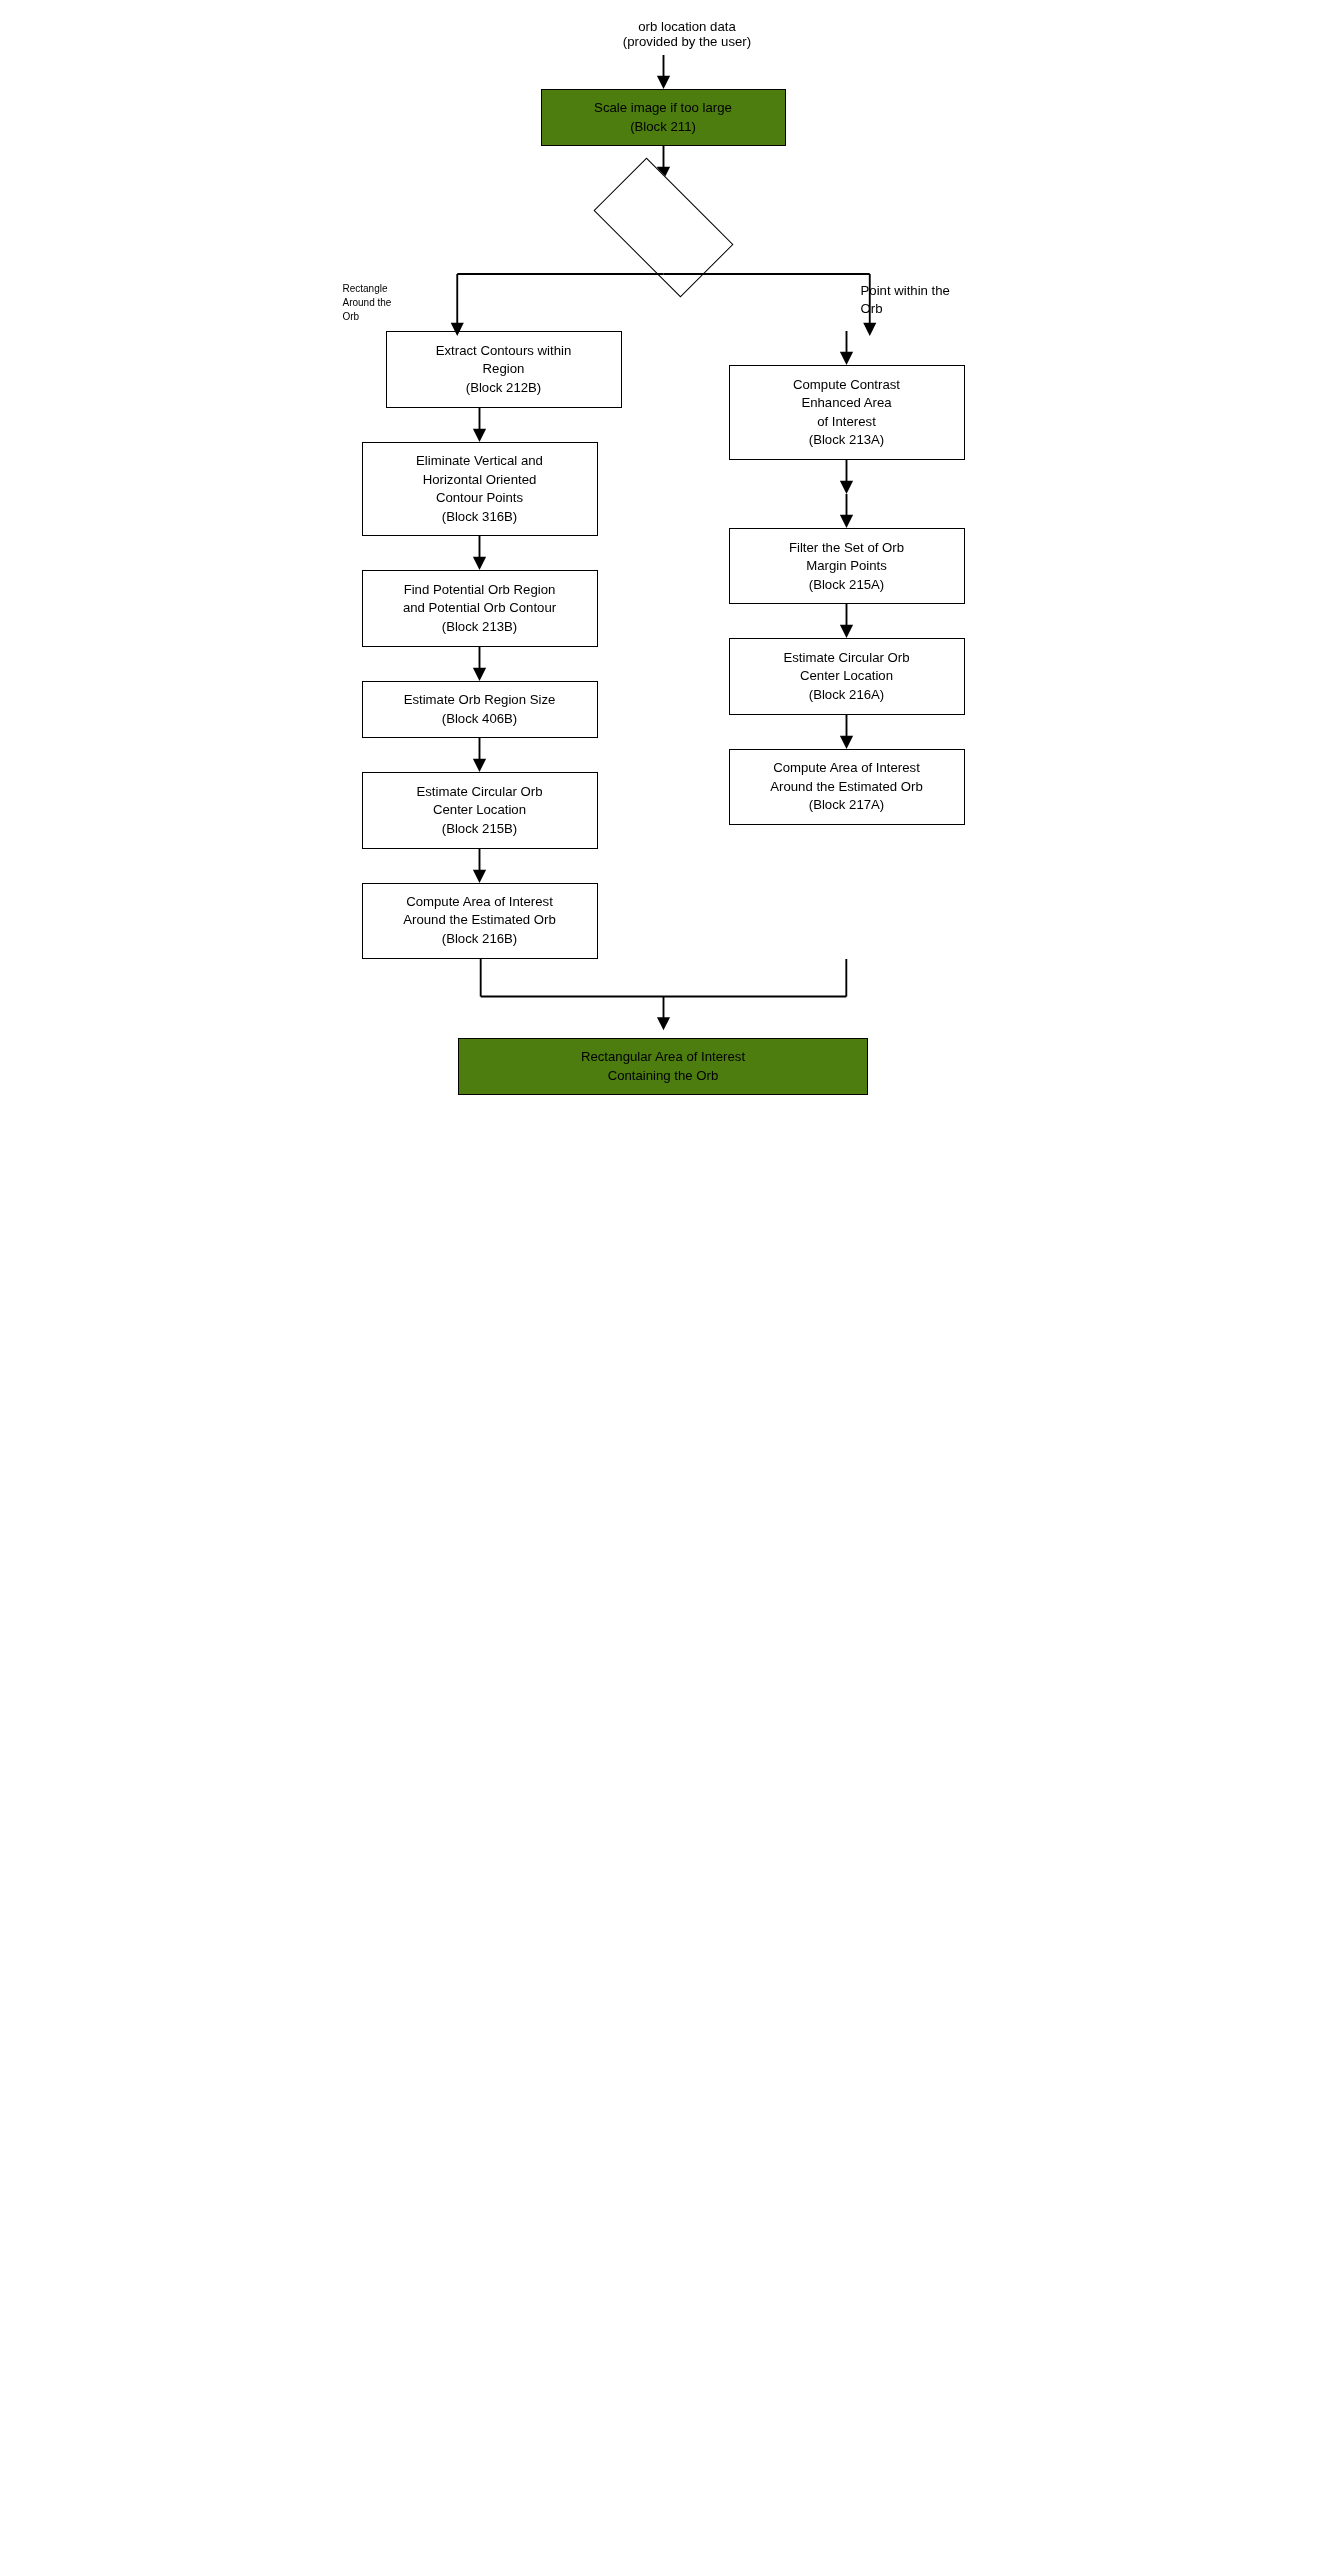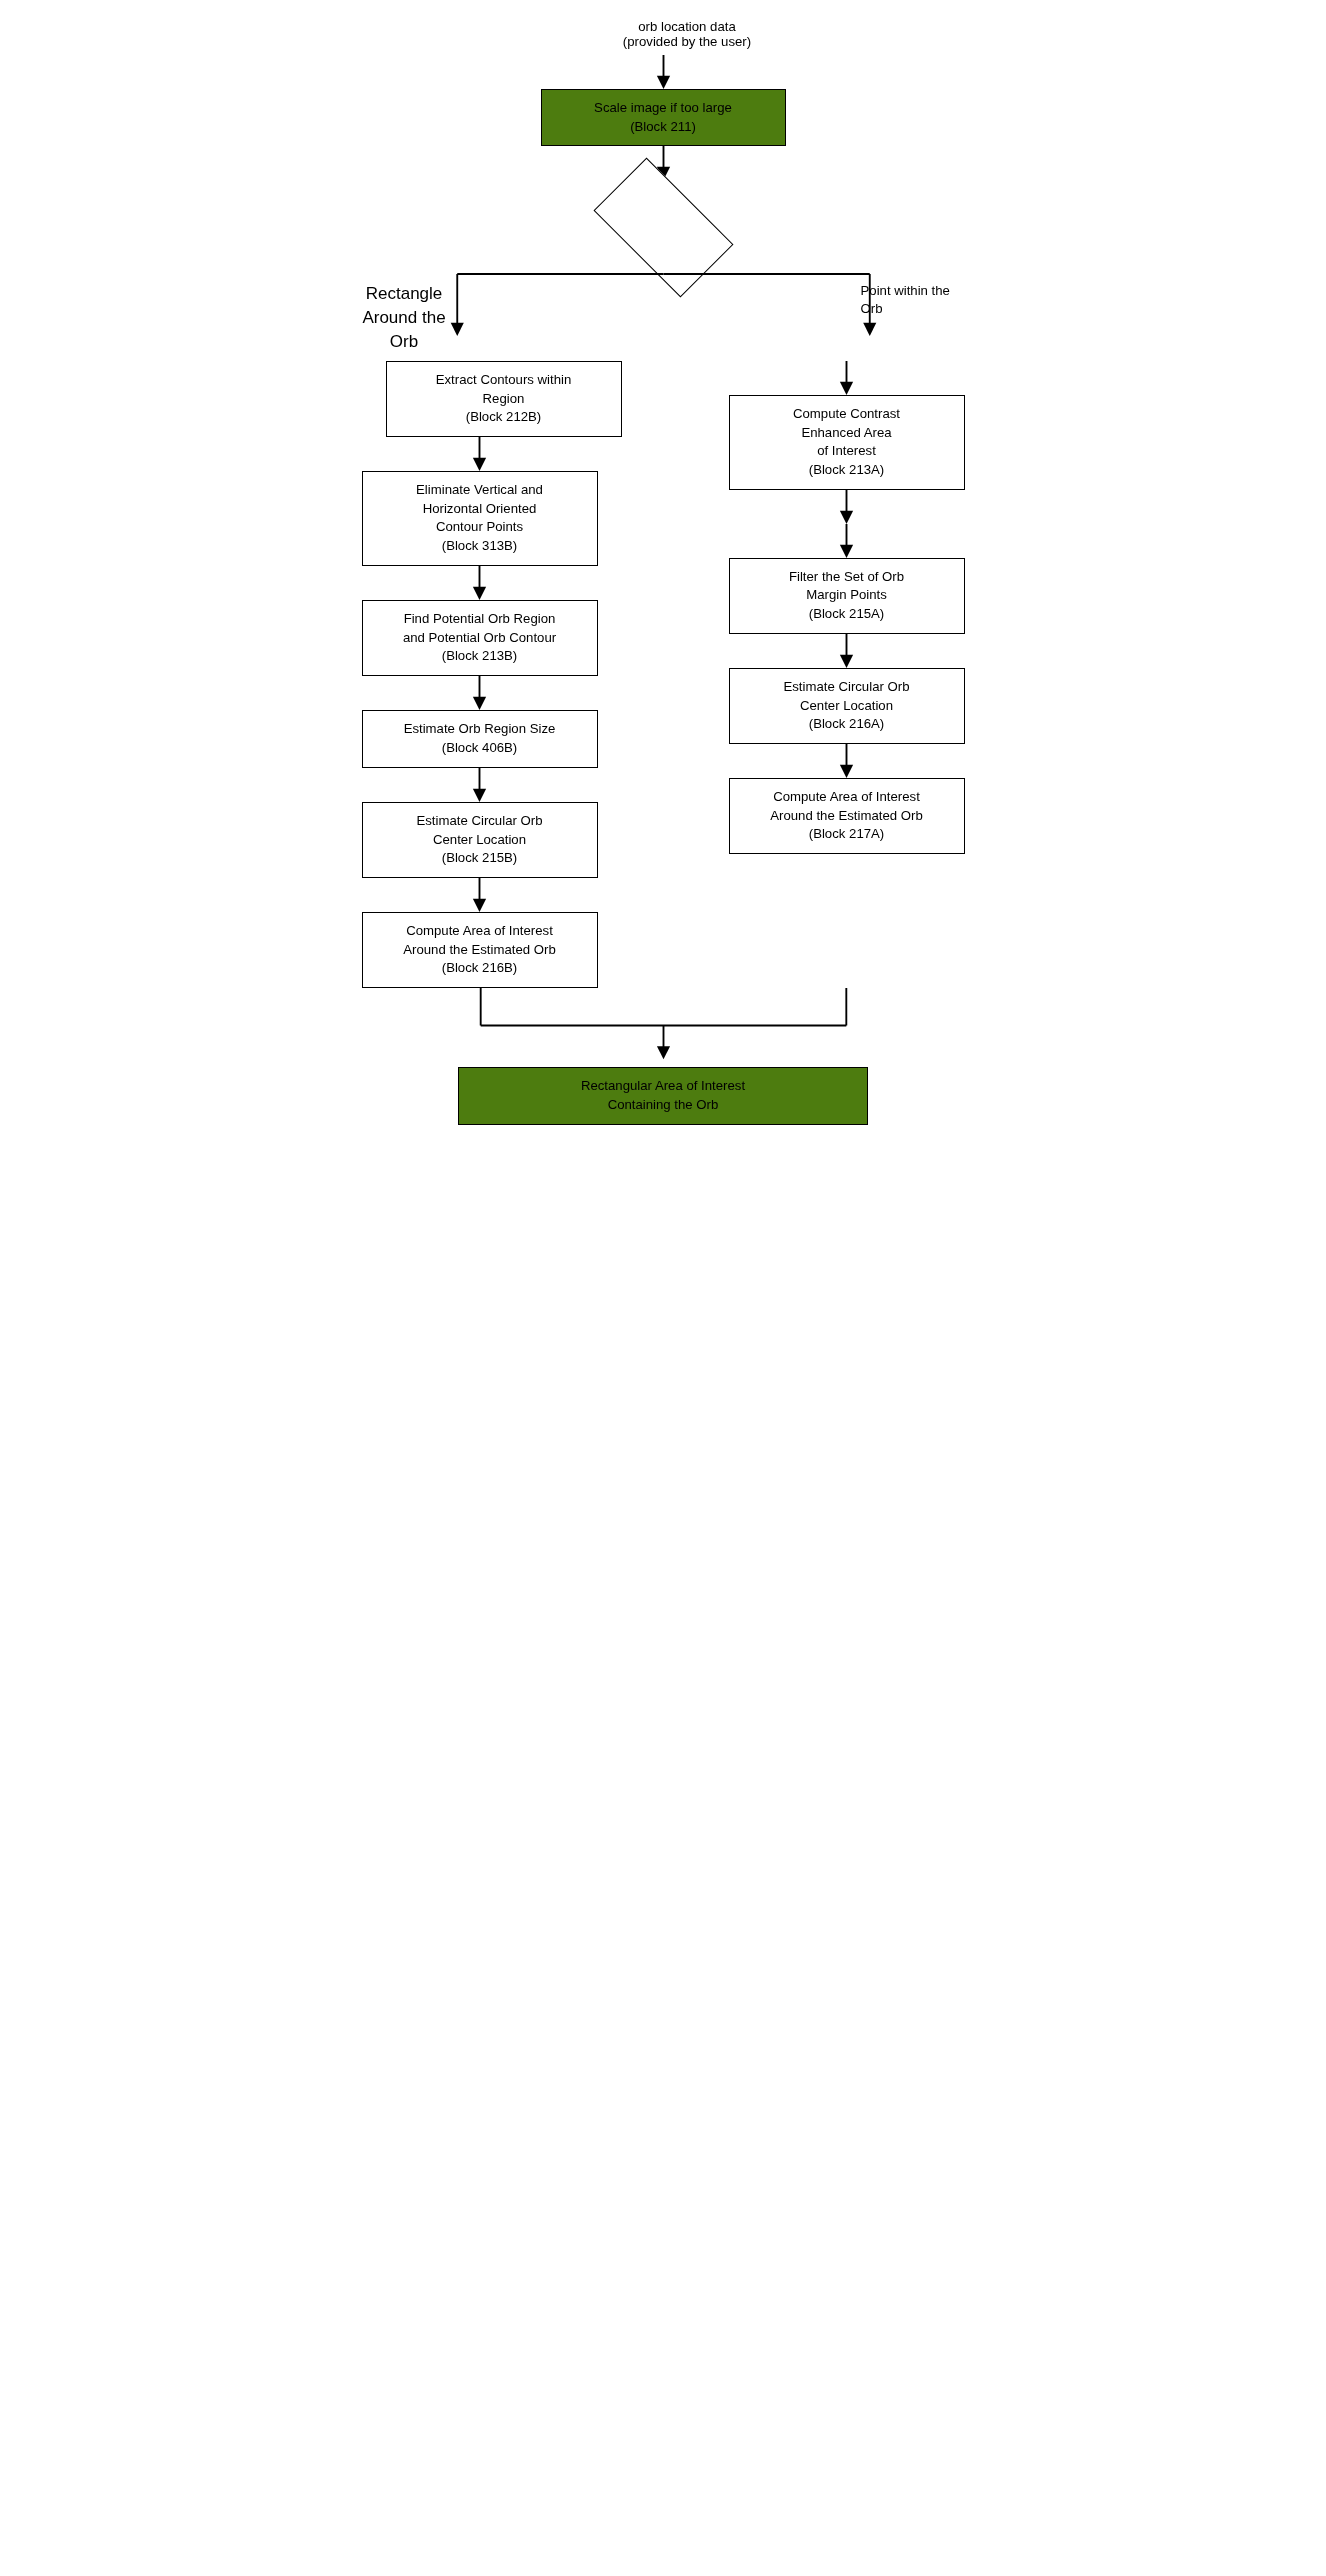--- a/index.html
+++ b/index.html
@@ -71,21 +71,21 @@
       <line x1="120" y1="0" x2="120" y2="60" stroke="#000" stroke-width="2"></line>
 
       <polygon points="113,52 127,52 120,66" fill="#000"></polygon>
 
       <line x1="560" y1="0" x2="560" y2="60" stroke="#000" stroke-width="2"></line>
 
       <polygon points="553,52 567,52 560,66" fill="#000"></polygon>
     </svg>
 
     <div style="width:123px; padding-top:7.5px;">
-      <div style="white-space:pre-line; font-size:17px; line-height:1.4;text-align:center;">Rectangle
+      <div style="white-space:pre-line; font-size:10px; line-height:1.4;">Rectangle
 Around the
 Orb</div>
     </div>
 
     <div style="width:123px; padding-top:7.5px; text-align:left;">
       <div style="white-space:pre-line; font-size:13.2px; line-height:1.4;">Point within the
 Orb</div>
     </div>
 
   </div>
@@ -98,21 +98,21 @@
 Region
 (Block 212B)</div>
       <svg width="19" height="34" viewBox="0 0 20 36">
           <line x1="10" y1="0" x2="10" y2="26" stroke="#000" stroke-width="2"></line>
           <polygon points="3,22 17,22 10,36" fill="#000"></polygon>
         </svg>
 
       <div class="col-box" style="white-space: pre-line;">Eliminate Vertical and
 Horizontal Oriented
 Contour Points
-(Block 313B)</div>
+(Block 316B)</div>
       <svg width="19" height="34" viewBox="0 0 20 36">
           <line x1="10" y1="0" x2="10" y2="26" stroke="#000" stroke-width="2"></line>
           <polygon points="3,22 17,22 10,36" fill="#000"></polygon>
         </svg>
 
       <div class="col-box" style="white-space: pre-line;">Find Potential Orb Region
 and Potential Orb Contour
 (Block 213B)</div>
       <svg width="19" height="34" viewBox="0 0 20 36">
           <line x1="10" y1="0" x2="10" y2="26" stroke="#000" stroke-width="2"></line>

